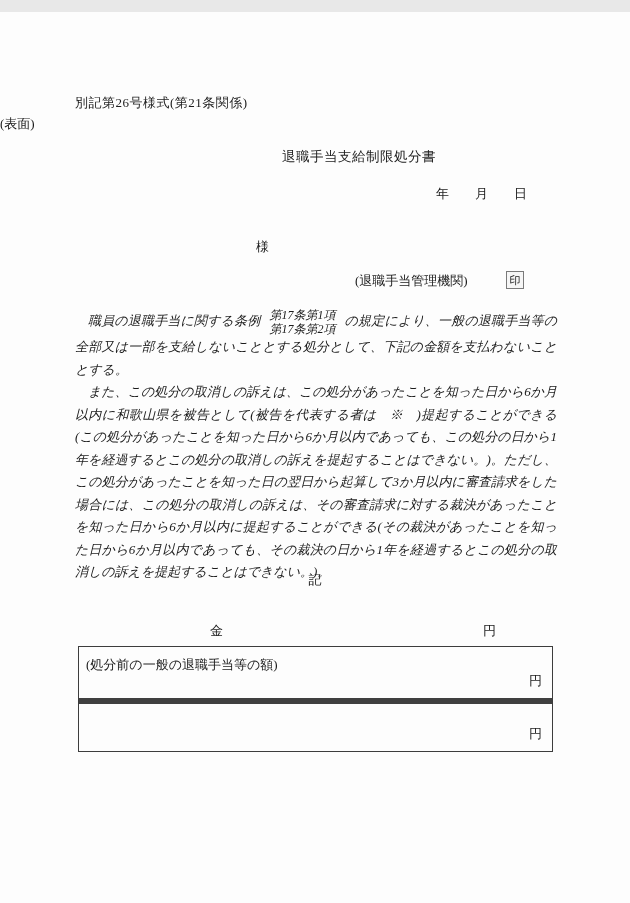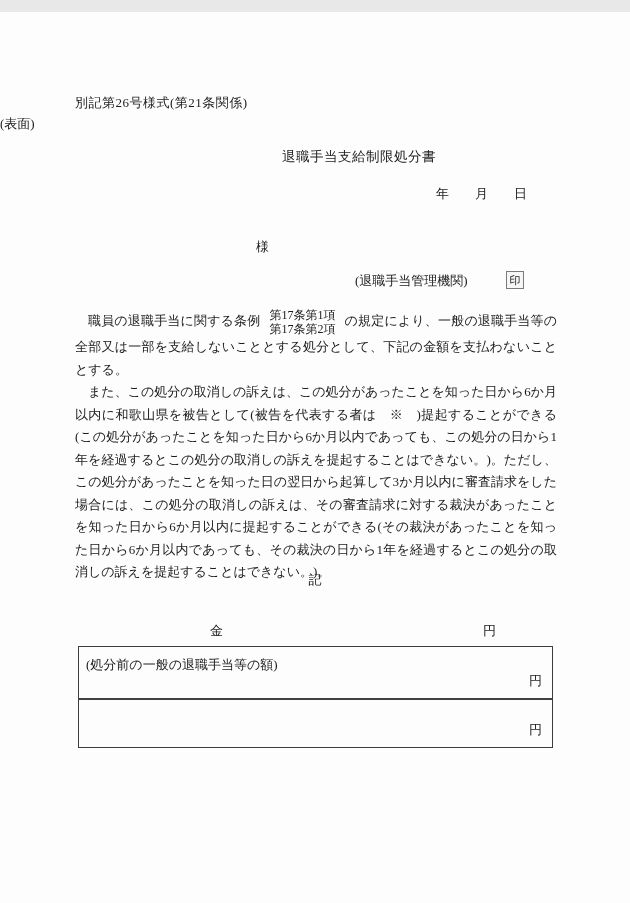--- a/index.html
+++ b/index.html
@@ -73,21 +73,21 @@
   }
   .body-text {
     position: absolute;
     left: 75px;
     top: 296px;
     width: 482px;
     font-size: 13px;
     line-height: 22.5px;
     text-align: justify;
   }
-  .para { margin: 0; text-indent: 1em; }
+  .para { margin: 0; text-indent: 1em; font-style: italic; }
   .clause-stack {
     display: inline-block;
     vertical-align: middle;
     font-size: 12px;
     line-height: 14px;
     margin: 0 9px;
     text-indent: 0;
     text-align: center;
   }
   .clause-stack span { display: block; text-indent: 0; }
@@ -110,21 +110,21 @@
   .amount-line .kin { position: absolute; left: 132px; }
   .amount-line .en  { position: absolute; left: 405px; }
   .amount-table {
     position: absolute;
     left: 78px;
     top: 634px;
     width: 473px;
     border: 1px solid #3d3d3d;
   }
   .t-row { position: relative; }
-  .t-row.r1 { height: 51px; border-bottom: 2px solid #404040; }
+  .t-row.r1 { height: 51px; border-bottom: 6px solid #404040; }
   .t-row.r2 { height: 47px; }
   .row-label {
     position: absolute;
     left: 7px;
     top: 9px;
     font-size: 13px;
   }
   .row-unit {
     position: absolute;
     right: 10px;

